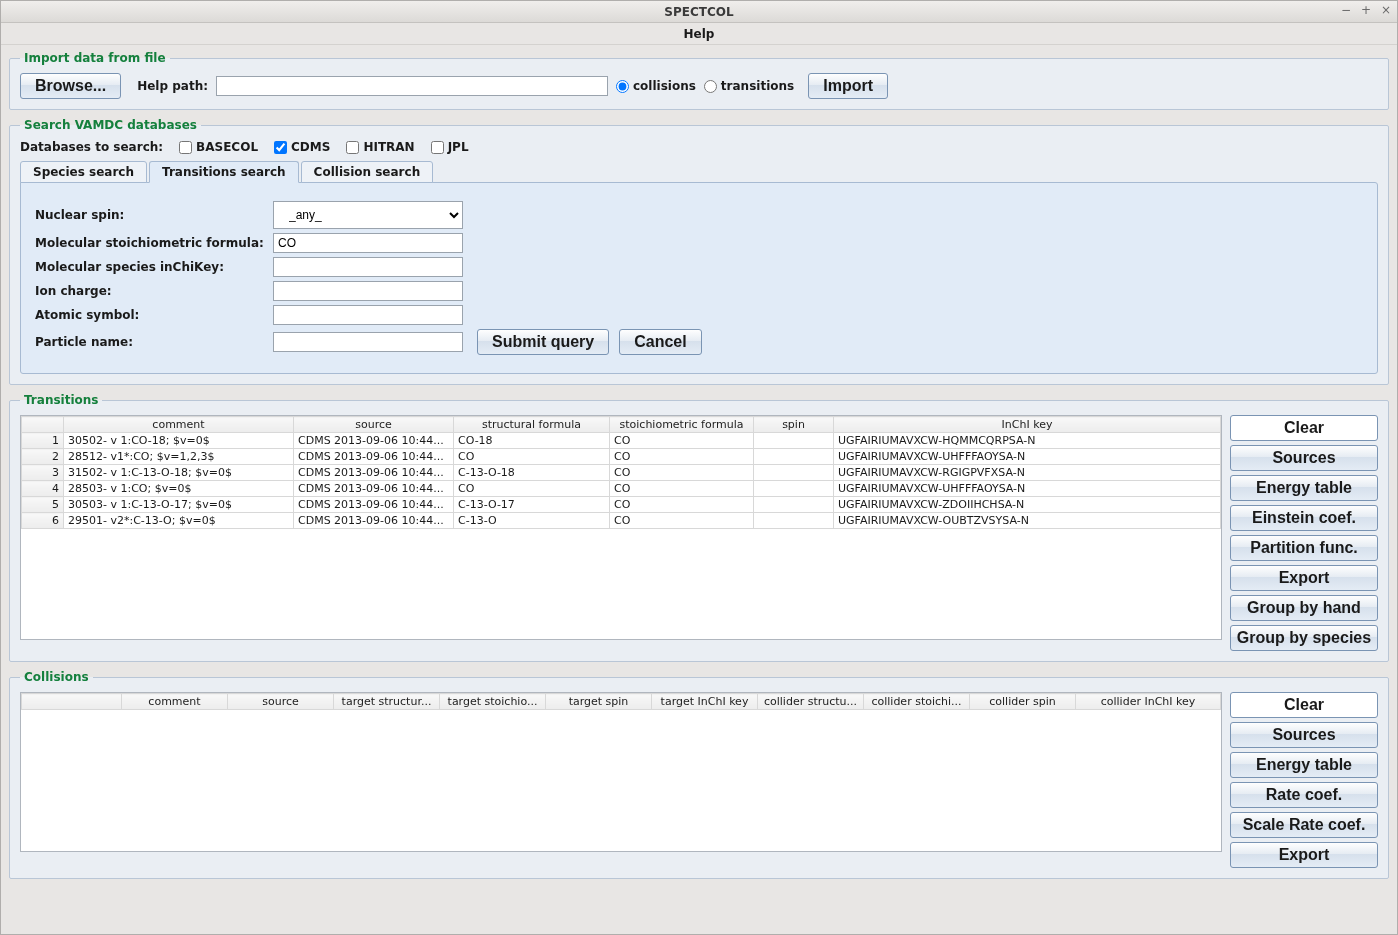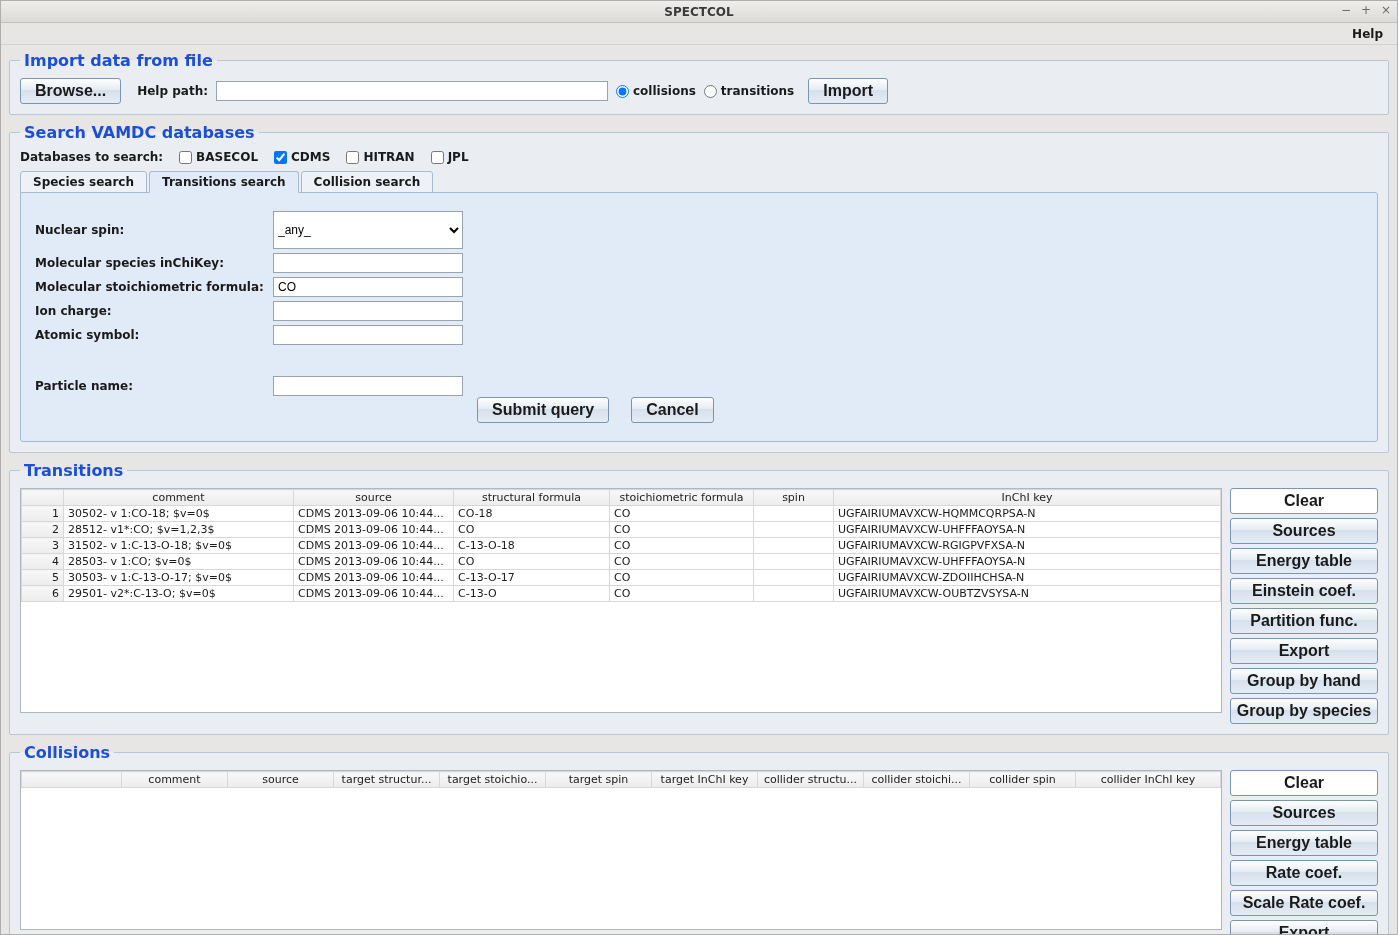--- a/index.html
+++ b/index.html
@@ -47,21 +47,21 @@
   align-items: center;
   justify-content: center;
   color: #6a6a6a;
   font-size: 12px;
   cursor: pointer;
 }
 .menubar {
   height: 22px;
   background: #e8e6e4;
   display: flex;
-  justify-content: flex-end;
+  justify-content: center;
   align-items: center;
   padding: 0 8px;
   border-bottom: 1px solid #d4d2cf;
 }
 .menubar .menu-item {
   font-weight: bold;
   padding: 2px 6px;
   cursor: pointer;
 }
 .content {
@@ -72,22 +72,22 @@
 fieldset {
   border: 1px solid #b9c6d6;
   border-radius: 2px;
   margin: 0 0 8px 0;
   padding: 8px 10px 10px 10px;
   background: #eaeef3;
 }
 legend {
   padding: 0 4px;
   font-weight: bold;
-  color: #1d4ed8;
-  font-size: 16px;
+  color: #15803d;
+  font-size: 12px;
 }
 .row {
   display: flex;
   align-items: center;
   gap: 8px;
 }
 button.btn {
   background: linear-gradient(#fefefe, #e6ecf3 45%, #d6e0ec 46%, #e4ecf5);
   border: 1px solid #7a94b3;
   border-radius: 3px;
@@ -101,22 +101,23 @@
 input[type="text"] {
   border: 1px solid #9aa3ad;
   background: #fff;
   height: 20px;
   padding: 0 4px;
   font-size: 12px;
 }
 select {
   border: 1px solid #9aa3ad;
   background: #fff;
-  height: 38px;
-  font-size: 12px;
+  height: 28px;
+  font-size: 12px;
+  padding-left: 11px;
 }
 label.cb {
   display: inline-flex;
   align-items: center;
   gap: 4px;
   font-weight: bold;
 }
 input[type="checkbox"], input[type="radio"] {
   margin: 0;
 }
@@ -155,23 +156,22 @@
 }
 .form-row .lbl {
   width: 238px;
   font-weight: bold;
 }
 .form-row input[type="text"], .form-row select {
   width: 190px;
 }
 .btn-row {
   display: inline-flex;
-  gap: 22px;
+  gap: 10px;
   margin-left: 14px;
-  margin-top: 48px;
 }
 .results-wrap {
   display: flex;
   gap: 8px;
 }
 .table-wrap {
   flex: 1;
   background: #fff;
   border: 1px solid #b0b6be;
   height: 225px;
@@ -291,26 +291,26 @@
         <div class="tab">Collision search</div>
       </div>
       <div class="tab-panel">
         <div class="form-row">
           <div class="lbl">Nuclear spin:</div>
           <select>
             <option>_any_</option>
           </select>
         </div>
         <div class="form-row">
+          <div class="lbl">Molecular stoichiometric formula:</div>
+          <input type="text" value="CO" style="">
+        </div>
+        <div class="form-row">
           <div class="lbl">Molecular species inChiKey:</div>
           <input type="text" value="" style="">
-        </div>
-        <div class="form-row">
-          <div class="lbl">Molecular stoichiometric formula:</div>
-          <input type="text" value="CO" style="">
         </div>
         <div class="form-row">
           <div class="lbl">Ion charge:</div>
           <input type="text" value="" style="">
         </div>
         <div class="form-row">
           <div class="lbl">Atomic symbol:</div>
           <input type="text" value="" style="">
         </div>
         <div class="form-row">

